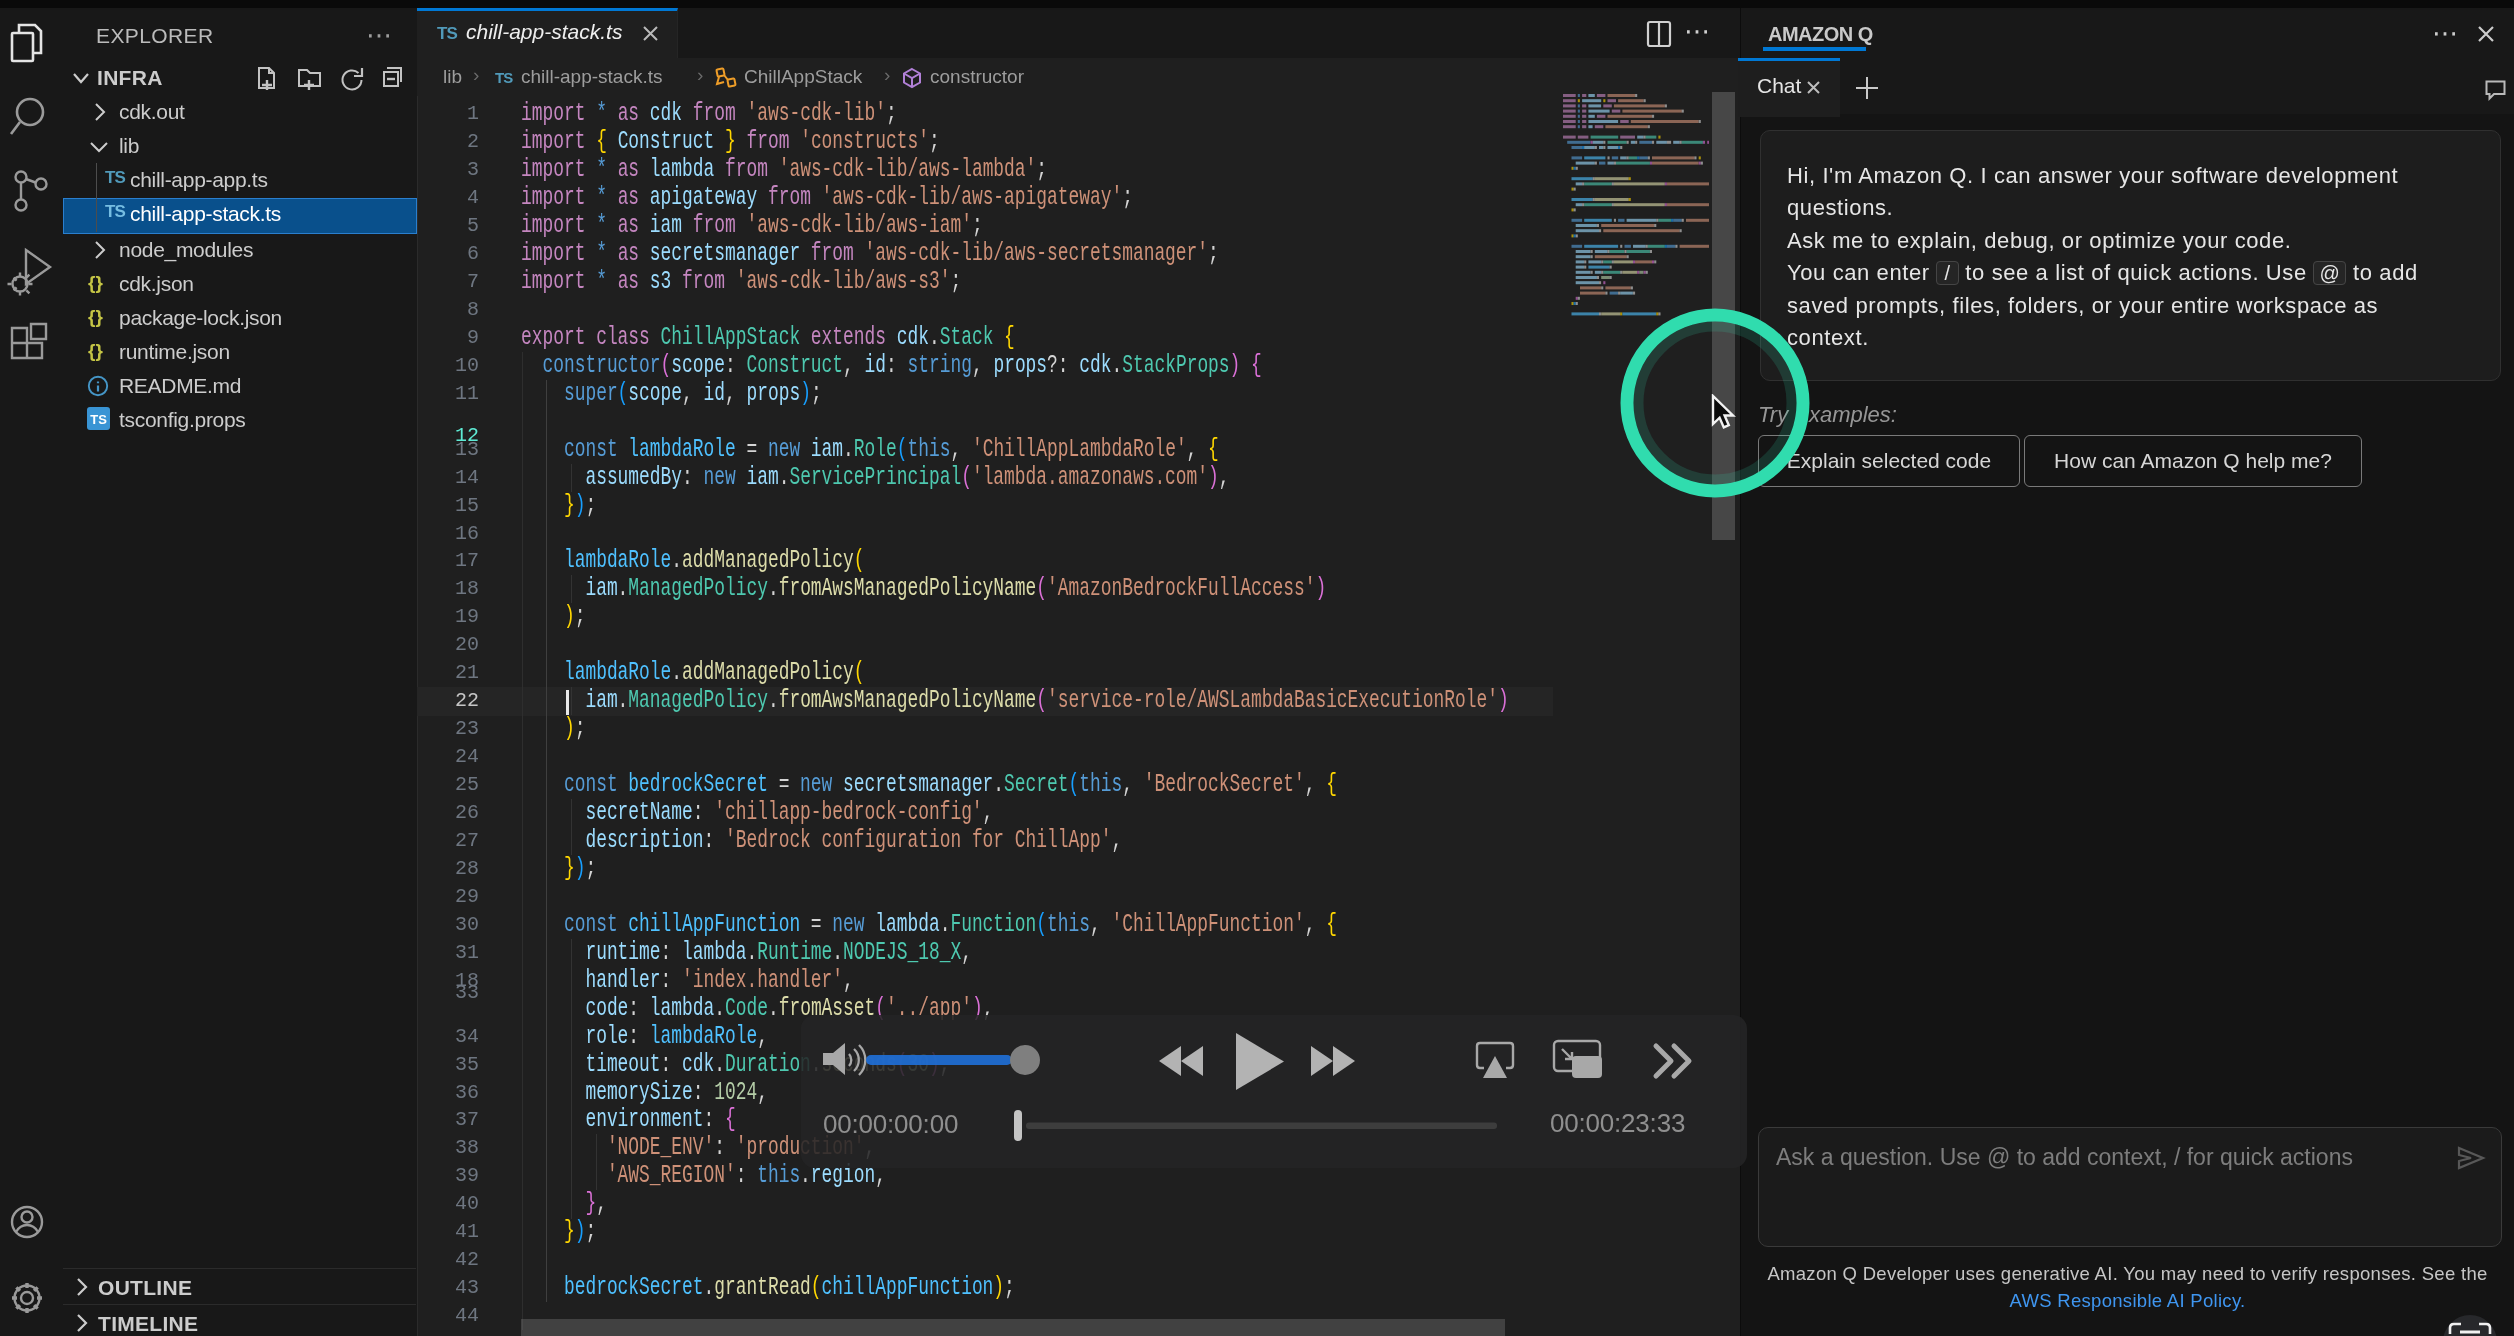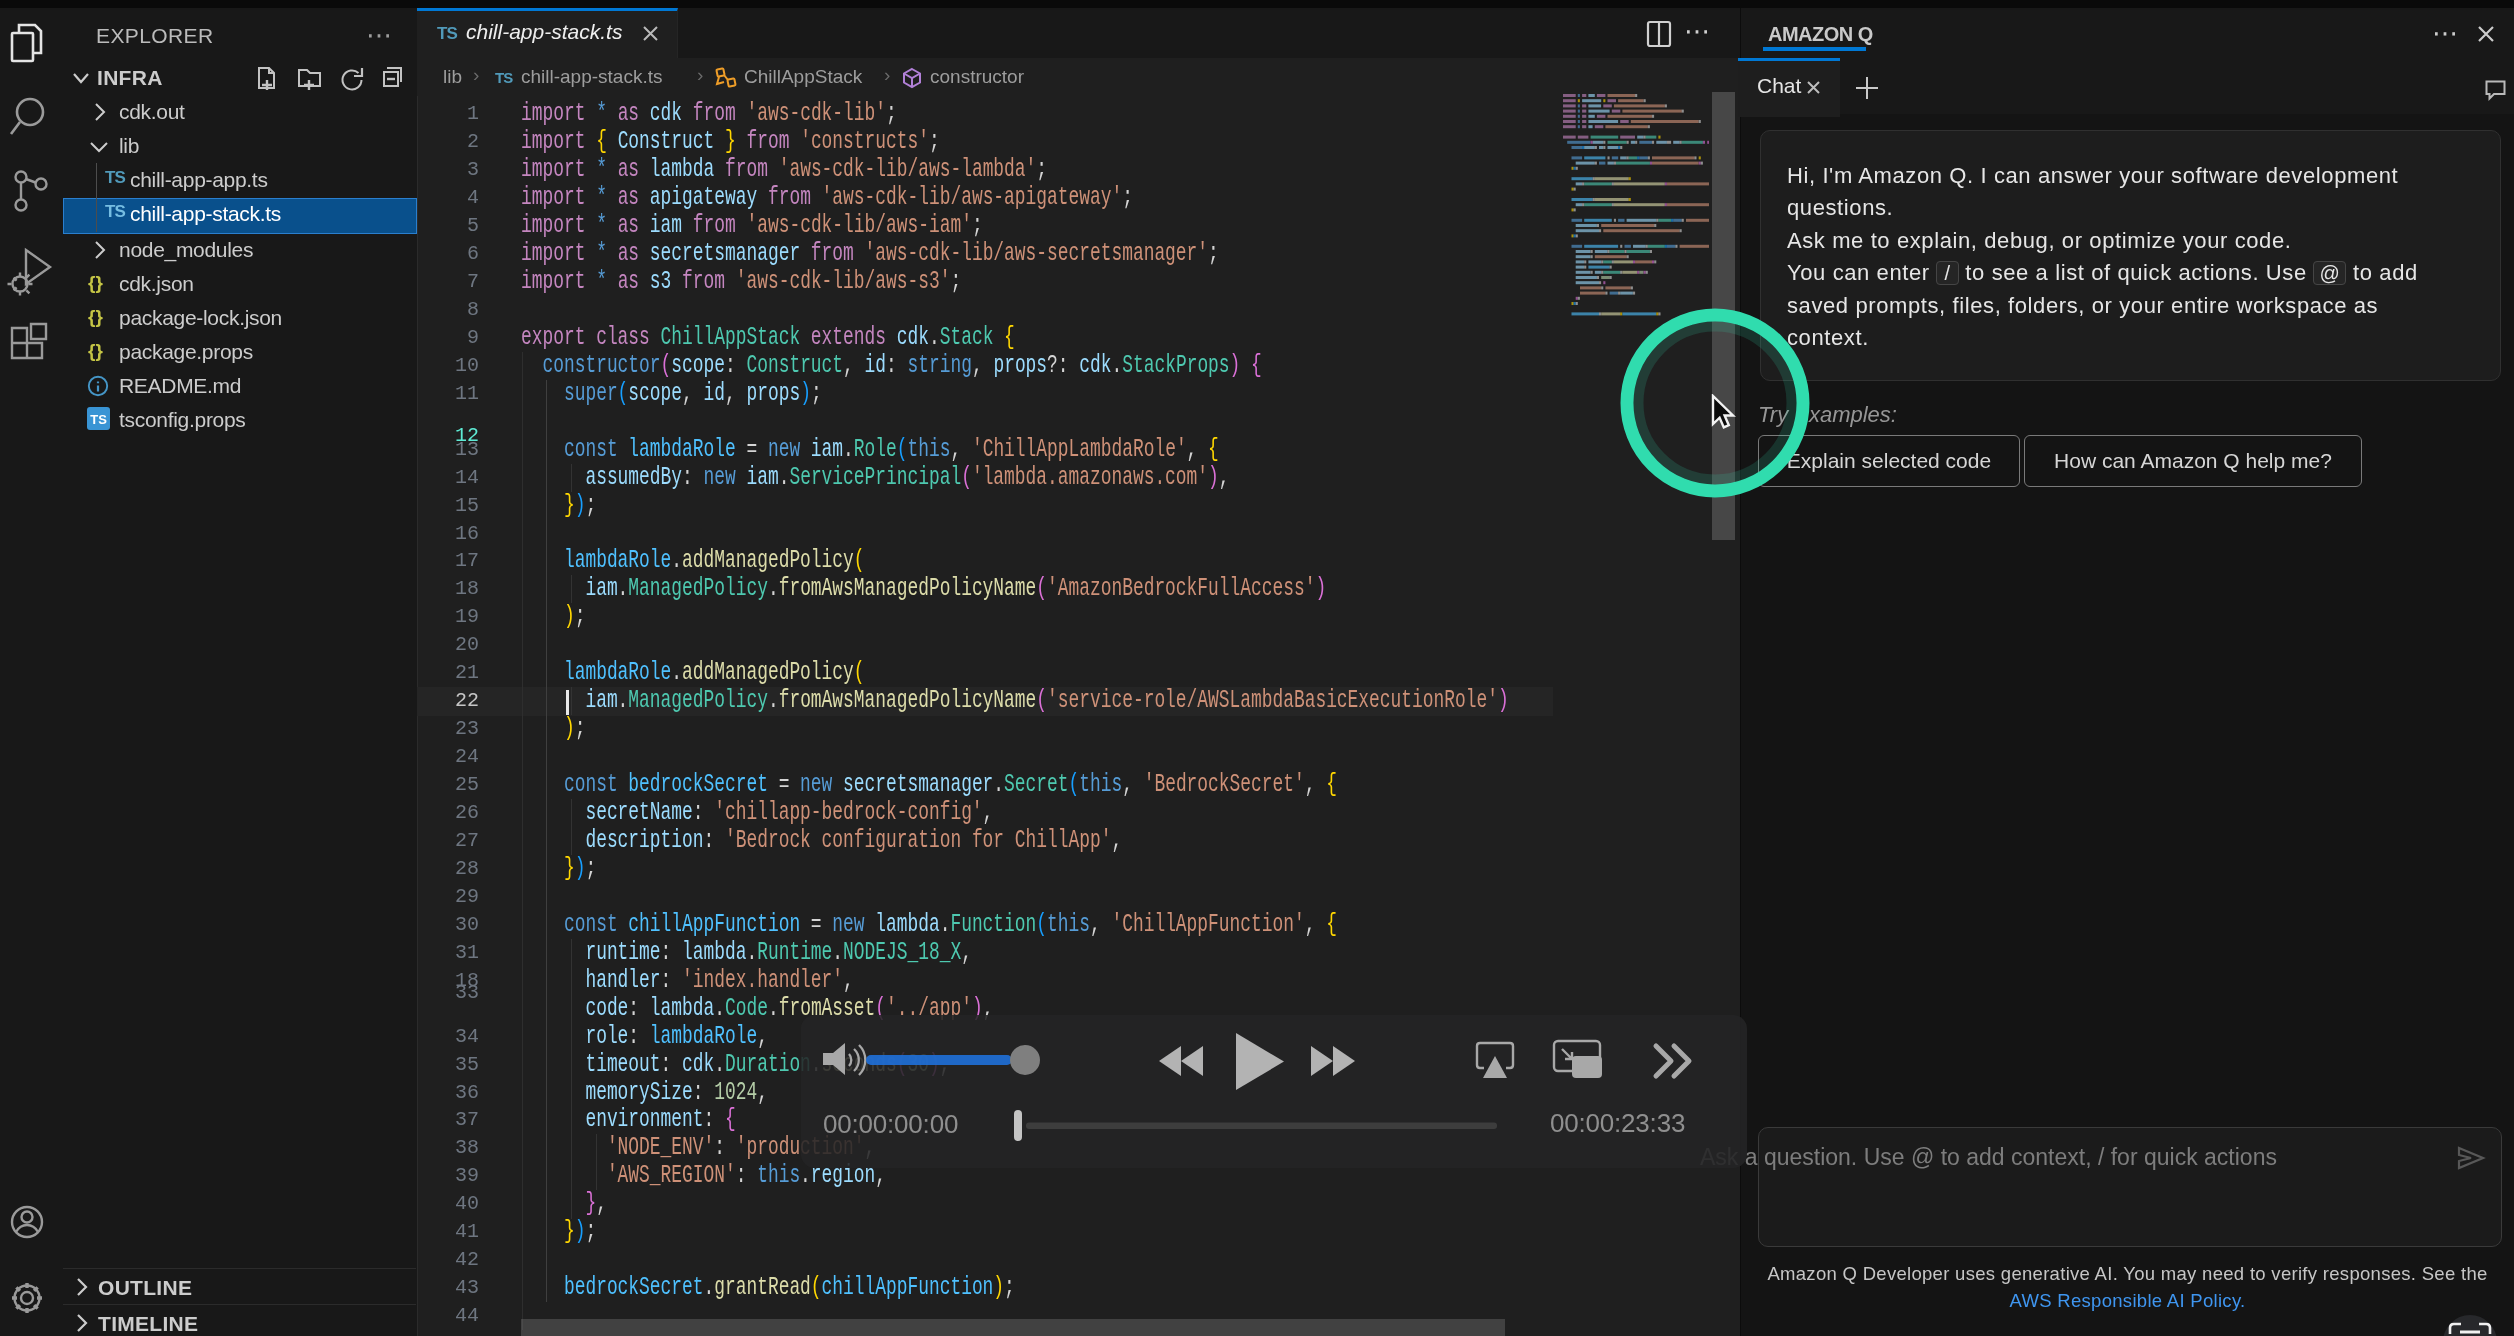--- a/index.html
+++ b/index.html
@@ -110,21 +110,21 @@
   </svg>
 <div class="trow" style="top:233px;padding-left:56px">node_modules</div>
 
 <div class="a" style="left:88px;top:272px;font-size:19px;font-weight:bold;color:#c5c545">{}</div>
 <div class="trow" style="top:267px;padding-left:56px">cdk.json</div>
 
 <div class="a" style="left:88px;top:306px;font-size:19px;font-weight:bold;color:#c5c545">{}</div>
 <div class="trow" style="top:301px;padding-left:56px">package-lock.json</div>
 
 <div class="a" style="left:88px;top:340px;font-size:19px;font-weight:bold;color:#c5c545">{}</div>
-<div class="trow" style="top:335px;padding-left:56px">package.props</div>
+<div class="trow" style="top:335px;padding-left:56px">runtime.json</div>
 
 <svg class="a" style="left:87px;top:375px" width="24" height="24">
   <circle cx="11" cy="11" r="9.2" stroke="#4596c7" stroke-width="1.9" fill="none"></circle>
   <path d="M11 6.5 v1.8 M11 10.4 v6" stroke="#4596c7" stroke-width="2.2"></path>
 </svg>
 <div class="trow" style="top:369px;padding-left:56px">README.md</div>
 
 <div class="a" style="left:87px;top:407px;width:23px;height:23px;background:#3994d4;border-radius:3px;color:#fff;font-size:13px;font-weight:bold;text-align:center;line-height:25px">TS</div>
 <div class="trow" style="top:403px;padding-left:56px">tsconfig.props</div>
 
@@ -535,21 +535,21 @@
 Ask me to explain, debug, or optimize your code.<br>
 You can enter <span style="border:1px solid #454545;background:#252525;border-radius:4px;padding:0 7px;font-size:20px">/</span> to see a list of quick actions. Use <span style="border:1px solid #454545;background:#252525;border-radius:4px;padding:0 5px;font-size:20px">@</span> to add<br>
 saved prompts, files, folders, or your entire workspace as<br>
 context.
 </div>
 <div class="a" style="left:1758px;top:402px;font-size:22px;font-style:italic;color:#969696">Try Examples:</div>
 <div class="a" style="left:1758px;top:435px;width:260px;height:50px;border:1px solid #7a7a7a;border-radius:6px;color:#d6d6d6;font-size:21px;text-align:center;line-height:50px">Explain selected code</div>
 <div class="a" style="left:2024px;top:435px;width:336px;height:50px;border:1px solid #7a7a7a;border-radius:6px;color:#d6d6d6;font-size:21px;text-align:center;line-height:50px">How can Amazon Q help me?</div>
 
 <div class="a" style="left:1758px;top:1127px;width:742px;height:118px;background:#1b1b1b;border:1px solid #3a3a3a;border-radius:10px"></div>
-<div class="a" style="left:1700px;top:1144px;font-size:23px;color:#7d7d7d">Ask a question. Use @ to add context, / for quick actions</div>
+<div class="a" style="left:1776px;top:1144px;font-size:23px;color:#7d7d7d">Ask a question. Use @ to add context, / for quick actions</div>
 <svg class="a" style="left:2455px;top:1143px" width="34" height="30" fill="none" stroke="#585858" stroke-width="2.2">
   <path d="M4 5 L28 15 L4 25 L4 18 L16 15 L4 12 Z"></path>
 </svg>
 
 <div class="a" style="left:1741px;top:1263px;width:773px;text-align:center;font-size:18.5px;letter-spacing:0.3px;color:#c6c6c6">Amazon Q Developer uses generative AI. You may need to verify responses. See the</div>
 <div class="a" style="left:1741px;top:1290px;width:773px;text-align:center;font-size:18.5px;letter-spacing:0.3px;color:#3f96f0">AWS Responsible AI Policy.</div>
 
 <div class="a" style="left:2443px;top:1315px;width:54px;height:54px;border-radius:50%;background:#27282b"></div>
 <svg class="a" style="left:2446px;top:1318px" width="48" height="18" fill="none" stroke="#f0f0f0" stroke-width="2.6">
   <path d="M4 16 v-6 q0 -4 4 -4 h7 M33 6 h7 q4 0 4 4 v6"></path>

